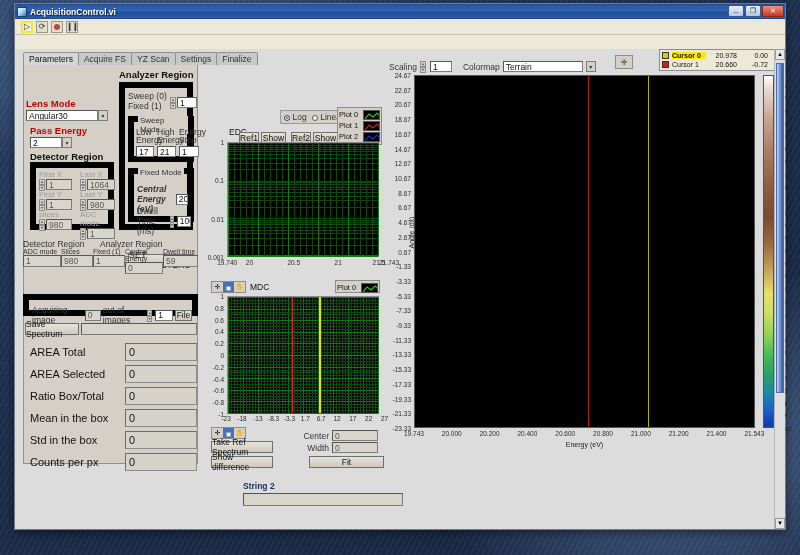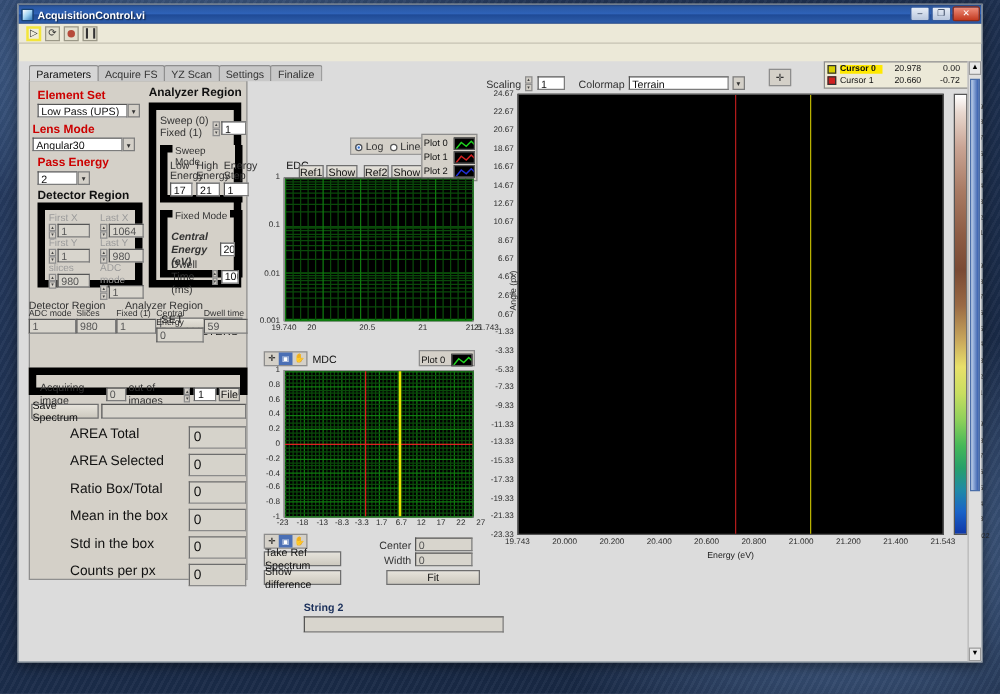--- a/index.html
+++ b/index.html
@@ -104,21 +104,21 @@
   .grptitle{ position:absolute; top:-6px; left:4px; background:#d4d0c8; padding:0 2px;
     font-size:9px; font-weight:bold; color:#111;}
   .grptitle.sm{ font-weight:normal; font-size:8px; color:#333;}
 
   .btn{
     border:1px solid #6f6f6f; background:linear-gradient(180deg,#e6e3db,#cdc9bf);
     font-size:8.5px; color:#111; display:flex;align-items:center;justify-content:center;
   }
 
   
-  .resultrow{ display:flex; height:21px; margin-bottom:1px;padding-left:26px;}
+  .resultrow{ display:flex; align-items:center; height:21px; margin-bottom:1px;}
   .resultlabel{ width:100px; font-size:11px; color:#111; padding-left:5px;}
   .resultval{ flex:1; height:18px; background:#d6d3cb; border:1px solid #8b8b8b;
     border-top-color:#6d6d6d;border-left-color:#6d6d6d; font-size:11px; color:#111; padding-left:3px; line-height:16px;}
 
   
   .graphbox{ position:absolute; border:1px solid #8d8d8d; background:#000; }
   .axis{ position:absolute; font-size:6.5px; color:#2b2b2b; white-space:nowrap;}
   .radio{ width:6px;height:6px;border-radius:50%;border:1px solid #555;background:#fff;display:inline-block;vertical-align:-1px;}
   .radio.on{ background:#2f6fd0; box-shadow:inset 0 0 0 1px #fff;}
 
@@ -181,27 +181,20 @@
 
     <div class="tabs" id="tabstrip">
         <div class="tab sel">Parameters</div>
         <div class="tab">Acquire FS</div>
         <div class="tab">YZ Scan</div>
         <div class="tab">Settings</div>
         <div class="tab">Finalize</div>
       </div>
     <div class="tabbody">
 
-      <div style="position:absolute;left:6px;top:6px;width:80px;">
-        <div class="lblred">Element Set</div>
-        <div class="combo" style="margin-top:1px;width:82px;">
-          <div class="fld">Low Pass (UPS)</div>
-          <div class="combobtn">▾</div>
-        </div>
-      </div>
 
       <div style="position:absolute;left:2px;top:33px;width:80px;">
         <div class="lblred">Lens Mode</div>
         <div class="combo" style="margin-top:1px;width:82px;">
           <div class="fld">Angular30</div>
           <div class="combobtn">▾</div>
         </div>
       </div>
 
       <div style="position:absolute;left:6px;top:60px;width:80px;">

